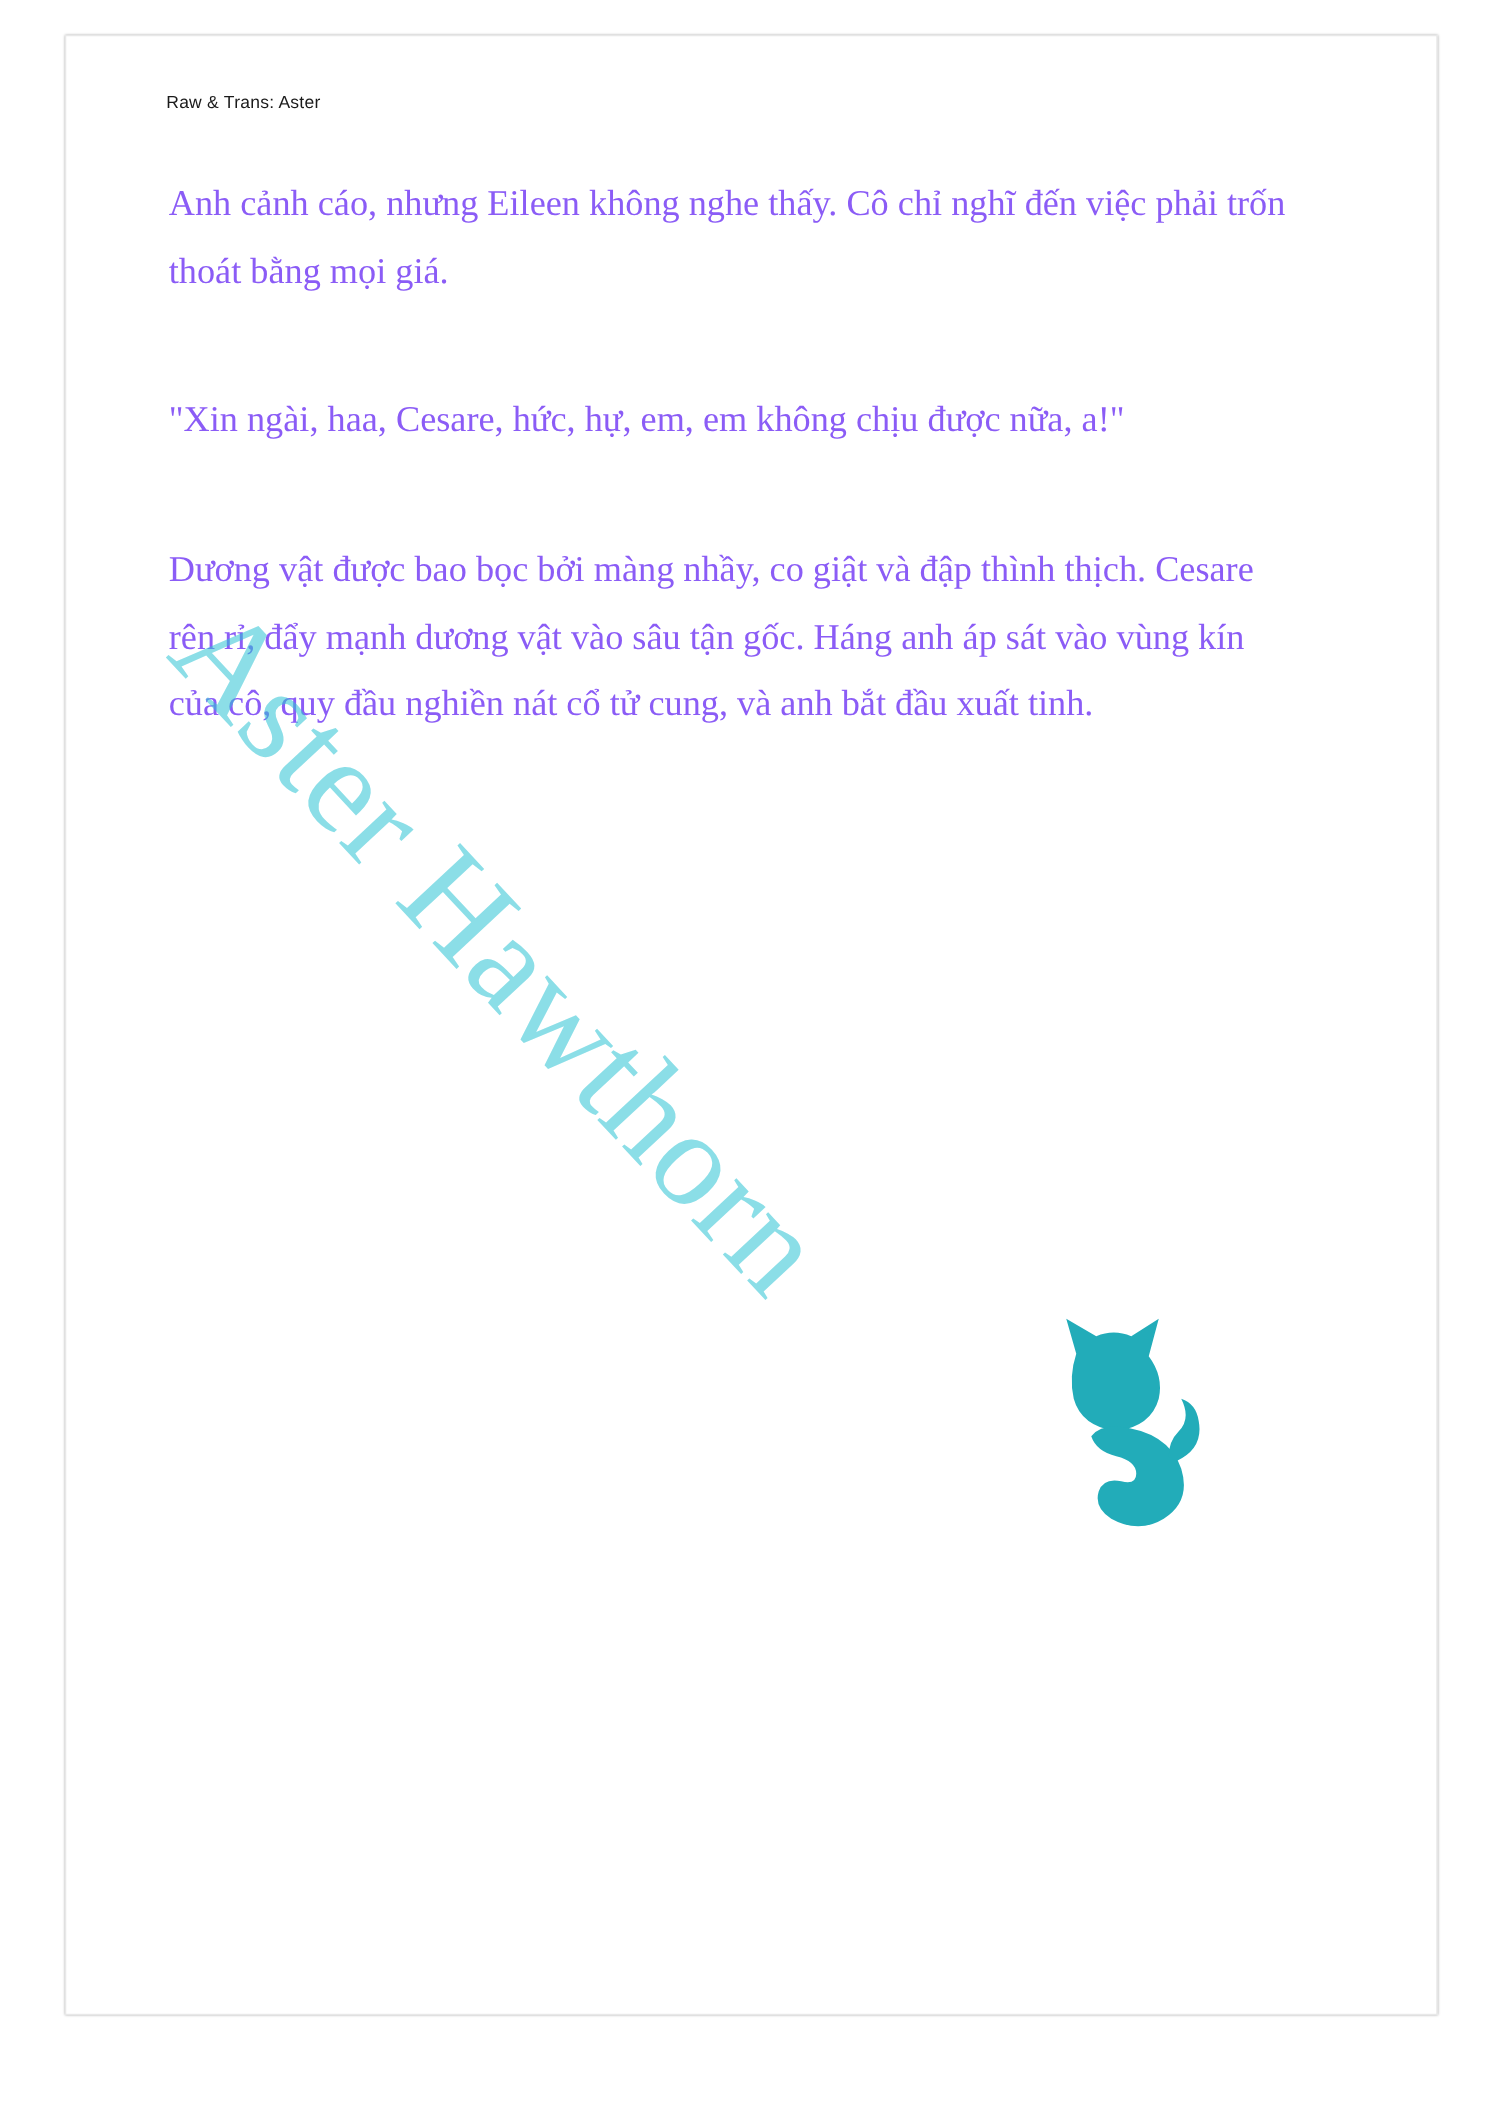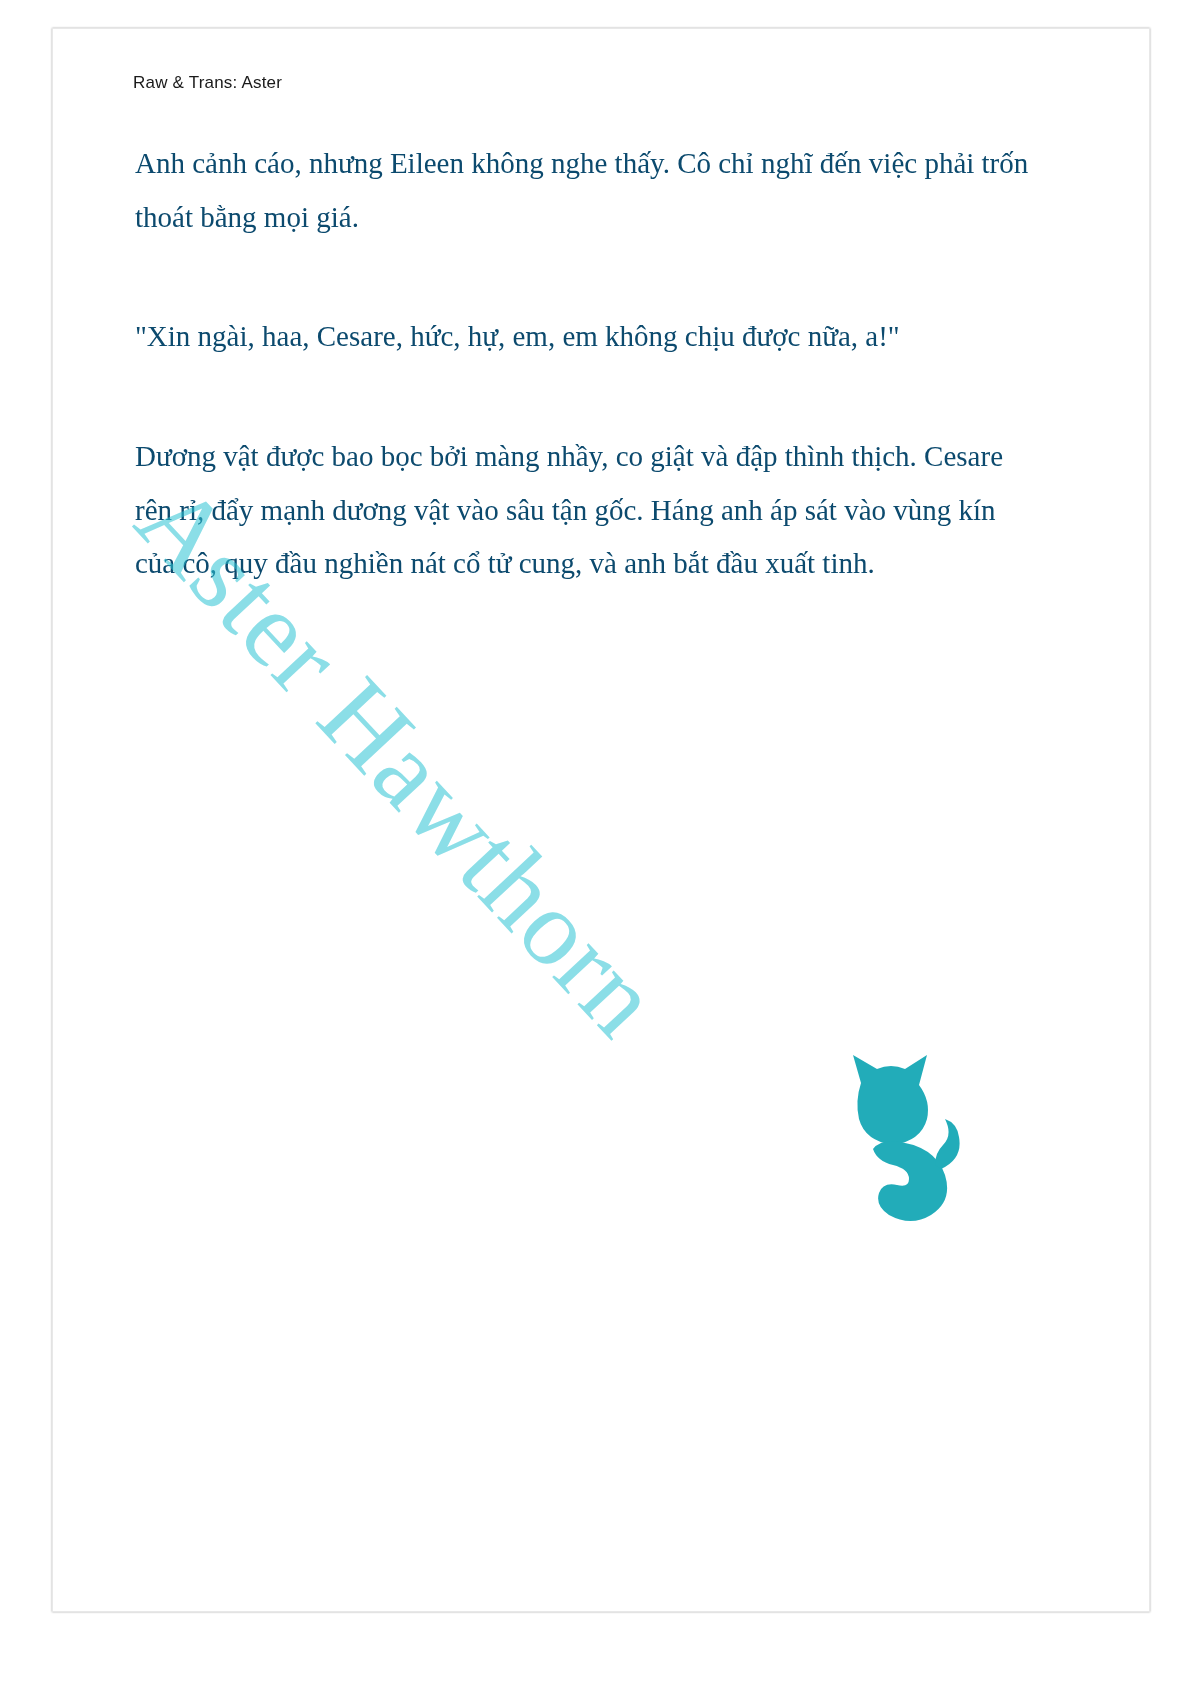--- a/index.html
+++ b/index.html
@@ -21,35 +21,35 @@
     background: #ffffff;
     box-shadow: 0 0 2px rgba(0,0,0,0.35);
     border: 1px solid #e8e8e8;
     overflow: hidden;
   }
   .credit {
     position: absolute;
     left: 80px;
     top: 44px;
     font-family: "Liberation Sans", sans-serif;
-    font-size: 17px;
+    font-size: 14px;
     color: #1a1a1a;
     letter-spacing: 0.2px;
   }
   .content {
     position: absolute;
     left: 82px;
     top: 108px;
     width: 905px;
   }
   .para {
     font-family: "Liberation Serif", serif;
     font-size: 29px;
     line-height: 1.85;
-    color: #0c4a6e;
+    color: #8b5cf6;
     margin: 0 0 66px 0;
     text-align: left;
   }
   .para:last-child { margin-bottom: 0; }
 
   
   .watermark-text {
     position: absolute;
     left: 150px;
     top: 430px;

